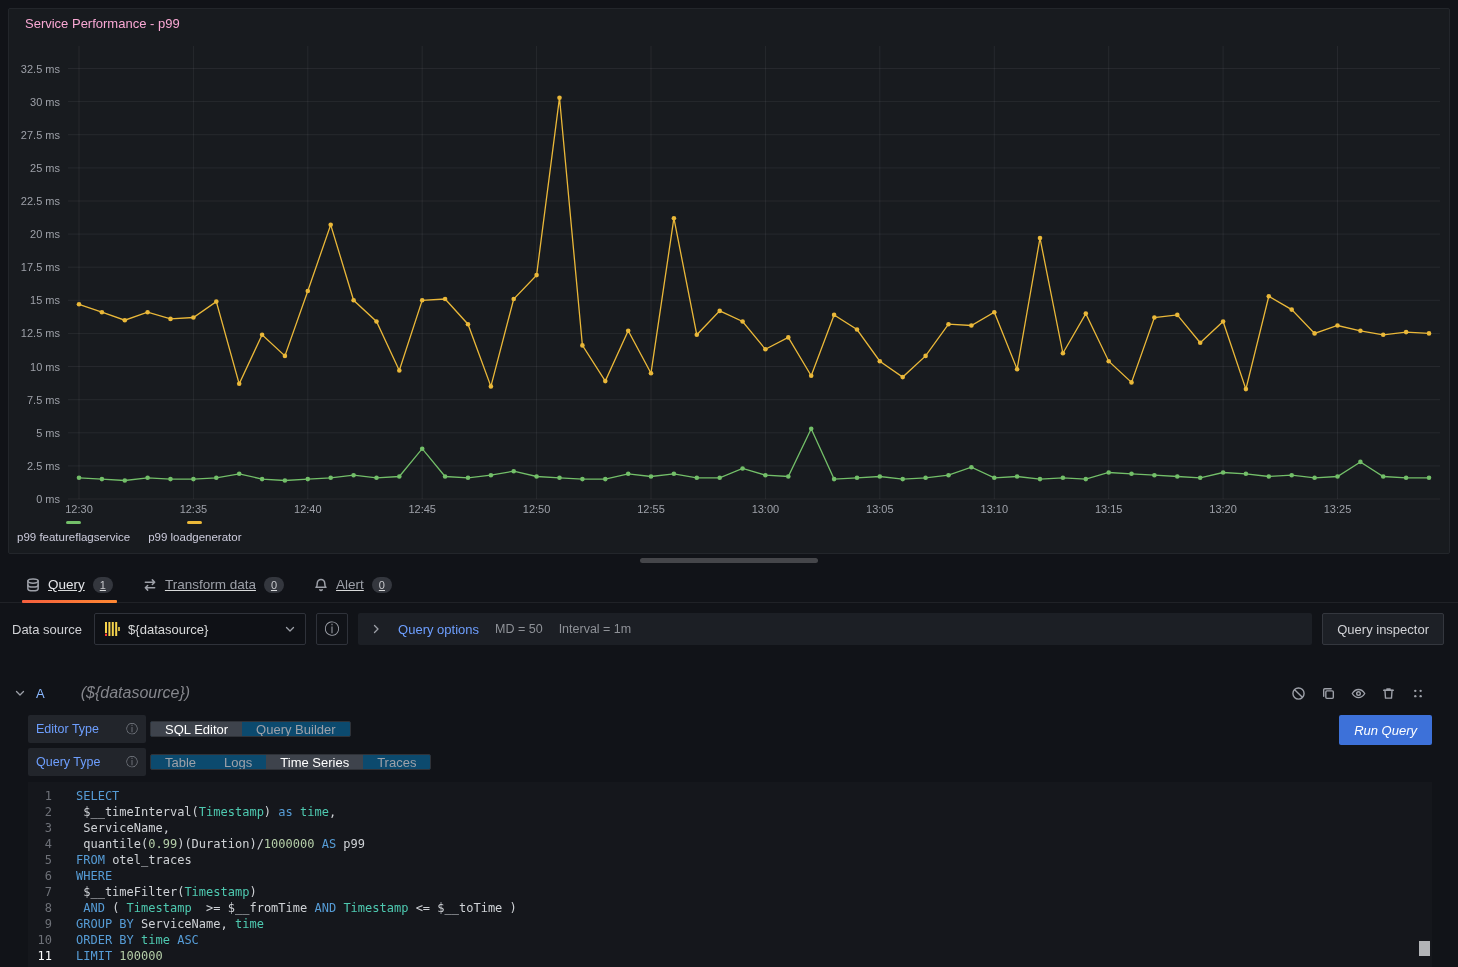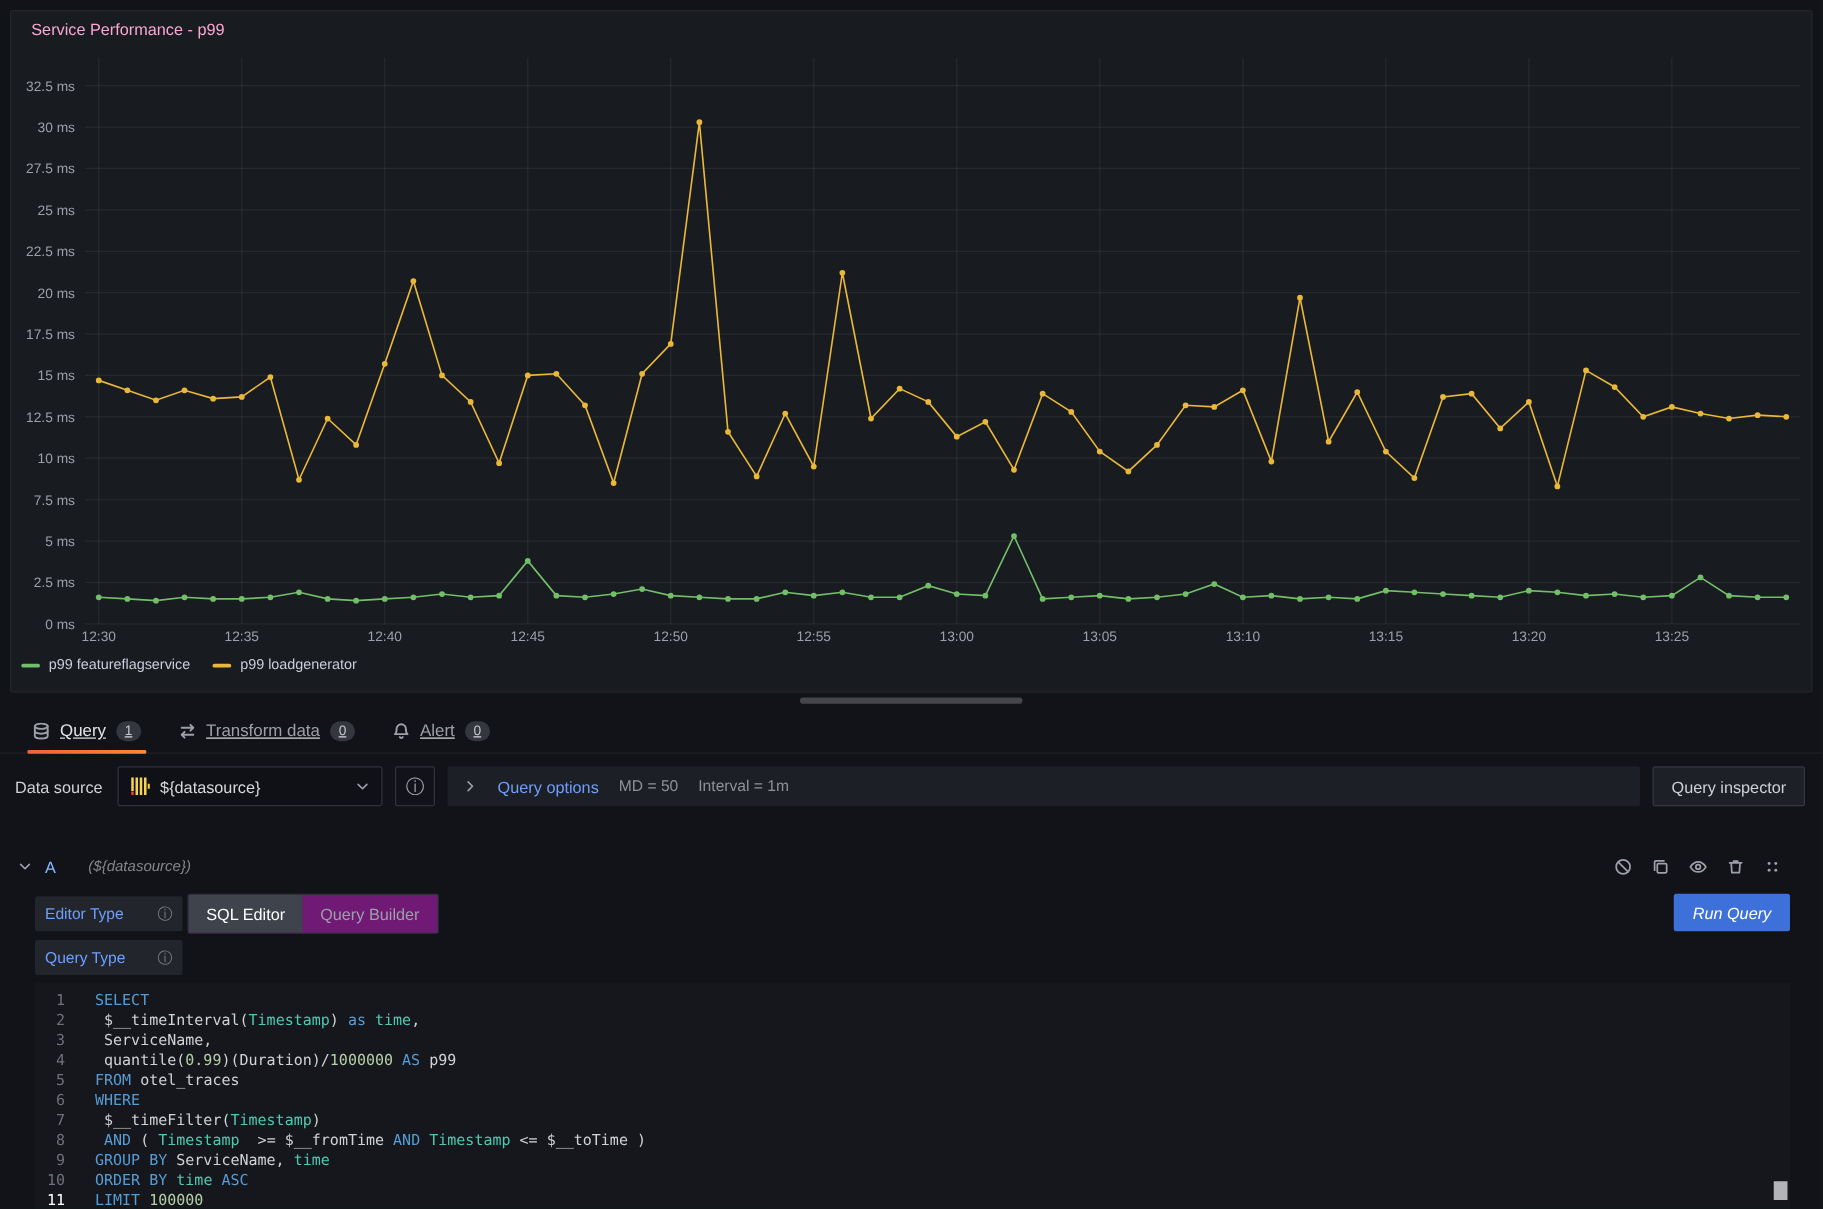--- a/index.html
+++ b/index.html
@@ -17,21 +17,21 @@
     position:relative;
   }
   .panel-title {
     height:28px; display:flex; align-items:center; padding-left:16px;
     font-size:13px; font-weight:500; color:#f9a8d4;
   }
   #chart-svg { display:block; width:1426px; height:484px; margin:0 auto; }
   .grid { stroke:rgba(204,204,220,0.08); stroke-width:1; }
   .ylab, .xlab { fill:#9da0a8; font-size:11px; font-family:"Liberation Sans",sans-serif; }
   .legend { display:flex; align-items:center; gap:18px; padding-left:8px; height:22px; }
-  .legend-item { display:flex; align-items:center; gap:7px; font-size:11.5px; color:#ccccdc; }
+  .legend-item { display:flex; align-items:center; gap:7px; font-size:11.5px; color:#ccccdc;flex-direction:column; }
   .swatch { width:15px; height:3px; border-radius:2px; }
   .scroll-hint {
     width:178px; height:5px; border-radius:3px;
     background:rgba(255,255,255,0.22); margin:4px auto 0 auto;
   }
   
   .tabsbar {
     display:flex; align-items:stretch; height:36px; margin-top:4px;
     padding-left:16px; border-bottom:1px solid #202227; gap:10px;text-decoration:underline;
   }
@@ -69,35 +69,35 @@
   }
   .qo-label { color:#6e9fff; }
   .qo-meta { color:#8e9197; font-size:12.5px; }
   .inspector-btn {
     height:32px; padding:0 14px; border:1px solid #34373e; background:#1d2026;
     border-radius:2px; color:#d0d1d5; display:flex; align-items:center; cursor:pointer;
   }
   
   .row-a { display:flex; align-items:center; gap:10px; margin:26px 32px 0 14px; height:28px; }
   .ref-id { color:#8ab8ff; font-weight:500; }
-  .ds-hint { color:#85868c; font-style:italic; font-size:12px; margin-left:16px; }
+  .ds-hint { color:#85868c; font-style:italic; font-size:16px; margin-left:26px; }
   .row-a-icons { margin-left:auto; display:flex; align-items:center; gap:15px; }
   .row-a-icons .abtn { cursor:pointer; display:flex; align-items:center; }
   
   .editor-area { margin:8px 26px 0 28px; position:relative; }
   .field-row { display:flex; align-items:center; gap:4px; margin-bottom:5px; }
   .inline-label {
     width:118px; height:28px; background:#22252b; border-radius:2px;
     display:flex; align-items:center; justify-content:space-between;
     padding:0 8px; font-size:12.5px; color:#6e9fff;
   }
   .i-ic { color:#7a7e86; font-size:12px; font-style:normal; }
   .seg-group {
-    display:flex; align-items:stretch; background:#701a75;
-    border:1px solid #2f3238; border-radius:2px; height:32px; overflow:hidden;
+    display:flex; align-items:stretch; background:#0c4a6e;
+    border:1px solid #2f3238; border-radius:2px; height:16px; overflow:hidden;
   }
   .seg {
     padding:0 14px; display:flex; align-items:center;
     font-size:13px; color:#9da0a8; cursor:pointer;
   }
   .seg.active { background:#3e434c; color:#ffffff; }
   .run-btn {
     position:absolute; right:0; top:0; height:30px; padding:0 15px;
     background:#3d71d9; color:#fff; font-size:13px; font-weight:500;
     border-radius:2px; display:flex; align-items:center; cursor:pointer;font-style:italic;
@@ -442,20 +442,26 @@
       <div class="seg active">SQL Editor</div>
       <div class="seg">Query Builder</div>
     </div>
     <div class="run-btn">Run Query</div>
   </div>
   <div class="field-row">
     <div class="inline-label">
       <span>Query Type</span>
       <span class="i-ic">ⓘ</span>
     </div>
+    <div class="seg-group">
+      <div class="seg">Table</div>
+      <div class="seg">Logs</div>
+      <div class="seg active">Time Series</div>
+      <div class="seg">Traces</div>
+    </div>
   </div>
 </div>
 
 <div class="code-editor">
   <div id="code-lines">
       <div class="code-line">
         <span class="ln">1</span>
         <span class="code"><span class="tok-kw">SELECT</span></span>
       </div>
       <div class="code-line">

